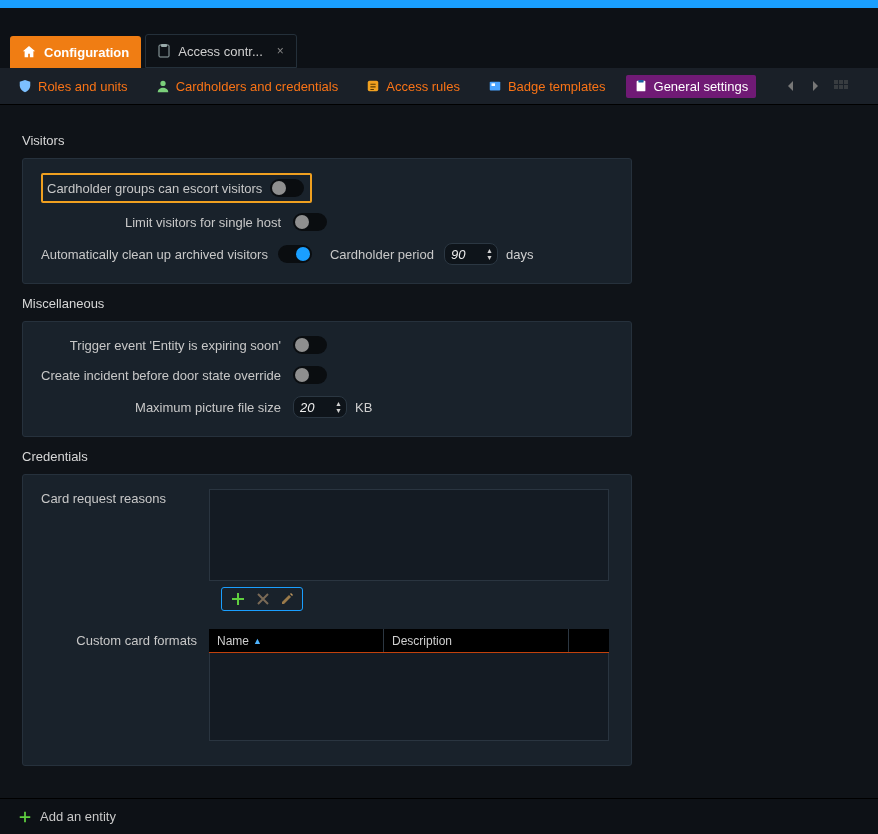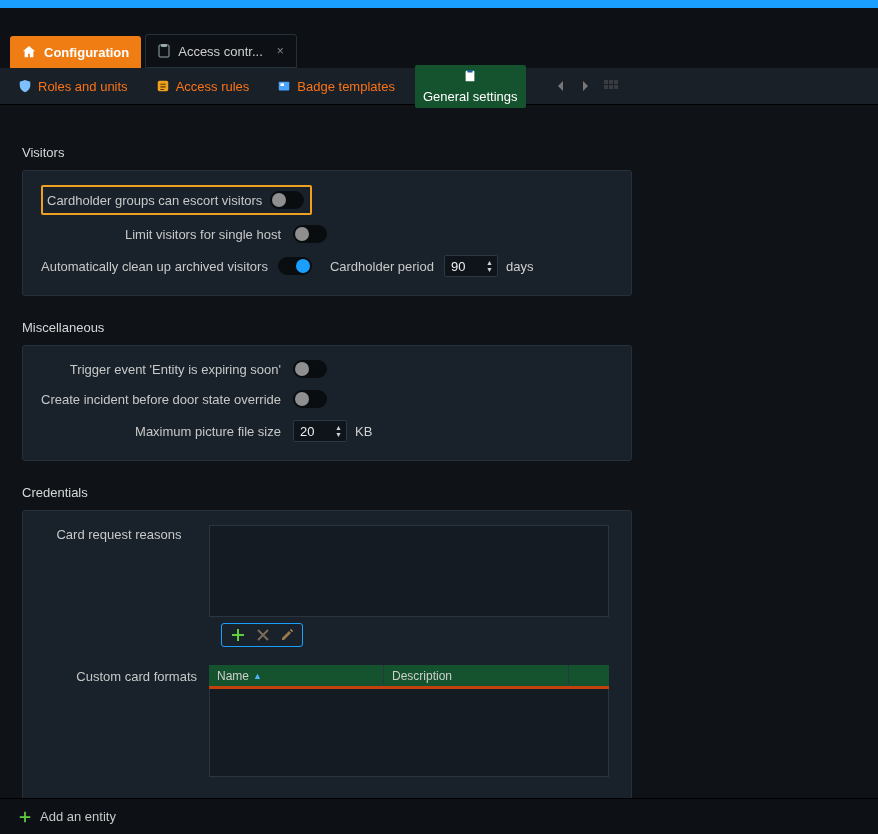--- a/index.html
+++ b/index.html
@@ -69,40 +69,39 @@
   .subnav-item {
     display: inline-flex;
     align-items: center;
     gap: 6px;
     padding: 4px 8px;
     color: #f97316;
     cursor: pointer;
     border-radius: 2px;
   }
   .subnav-item.selected {
-    background: #14532d;
+    background: #701a75;
     color: #fff;
-    flex-direction: column;
   }
   .subnav .nav-arrows {
     margin-left: 18px;
     display: flex;
     gap: 14px;
     color: #666;
   }
   .subnav .nav-arrows span { cursor: pointer; }
   .subnav .nav-arrows .grid { opacity: .4; }
 
   .content {
     padding: 16px 22px 60px 22px;
   }
   .section-title {
     color: #d7d7d7;
     font-size: 13px;
-    margin: 24px 0 10px 0;
+    margin: 12px 0 10px 0;
   }
   .panel {
     background: #19222b;
     border: 1px solid #26313c;
     border-radius: 3px;
     padding: 14px 10px 18px 18px;
     width: 610px;
   }
   .row {
     display: flex;
@@ -152,45 +151,46 @@
     width: auto;
     text-align: left;
     padding-right: 8px;
   }
   .inline-gap { width: 18px; }
   .stepper {
     display: inline-flex;
     align-items: center;
     background: #0e141a;
     border: 1px solid #2b3742;
-    border-radius: 2px;
+    border-radius: 8px;
     height: 22px;
     padding: 0 4px 0 6px;
     min-width: 54px;
     color: #eee;
     gap: 4px;
+    font-style: italic;
   }
   .stepper .val { flex: 1; }
   .stepper .arrows {
     display: flex;
     flex-direction: column;
     font-size: 7px;
     line-height: 7px;
     color: #d0d0d0;
     cursor: pointer;
   }
   .suffix { margin-left: 8px; color: #d0d0d0; }
 
   .reasons-row {
     display: flex;
     align-items: flex-start;
   }
   .reasons-label {
     width: 168px;
-    text-align: center;
+    text-align: left;
     padding-right: 12px;
     padding-top: 2px;
   }
   .list-box {
     background: #141b23;
     border: 1px solid #2a3540;
     width: 400px;
     height: 92px;
   }
   .icon-row {
@@ -214,22 +214,22 @@
     width: 168px;
     text-align: right;
     padding-right: 12px;
     padding-top: 4px;
   }
   .table {
     width: 400px;
   }
   .thead {
     display: flex;
-    background: #14532d;
-    border-bottom: 3px solid #c2410c;
+    background: #000000;
+    border-bottom: 1px solid #c2410c;
     height: 24px;
     align-items: flex-end;
     font-size: 12px;
     color: #cfcfcf;
   }
   .th {
     padding: 0 8px;
     border-right: 1px solid #2c3742;
     display: flex;
     align-items: center;
@@ -294,20 +294,29 @@
 
 <div class="subnav-wrap">
   <div class="subnav">
     <div class="subnav-item">
       <span>
         <svg width="14" height="14" viewBox="0 0 16 16">
             <path fill="#7cc0ff" d="M8 1 2 3v4c0 4 3 7 6 8 3-1 6-4 6-8V3z"></path>
           </svg>
       </span>
       <span>Roles and units</span>
+    </div>
+    <div class="subnav-item">
+      <span>
+        <svg width="14" height="14" viewBox="0 0 16 16">
+            <circle cx="8" cy="5" r="3" fill="#7bd07b"></circle>
+            <path fill="#7bd07b" d="M2 15c0-3 3-5 6-5s6 2 6 5z"></path>
+          </svg>
+      </span>
+      <span>Cardholders and credentials</span>
     </div>
     <div class="subnav-item">
       <span>
         <svg width="14" height="14" viewBox="0 0 16 16">
             <rect x="2" y="2" width="12" height="12" rx="2" fill="#f0a020"></rect>
             <path stroke="#5a3a00" stroke-width="1.2" d="M5 6h6M5 9h6M5 12h4" fill="none"></path>
           </svg>
       </span>
       <span>Access rules</span>
     </div>

